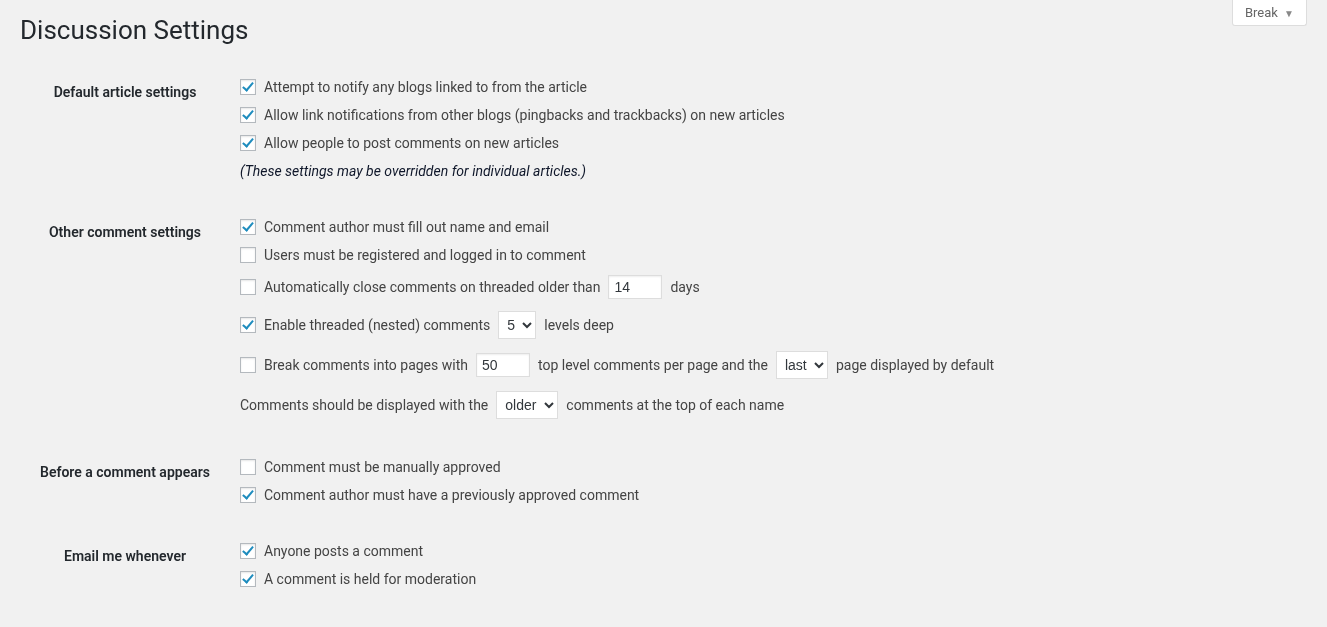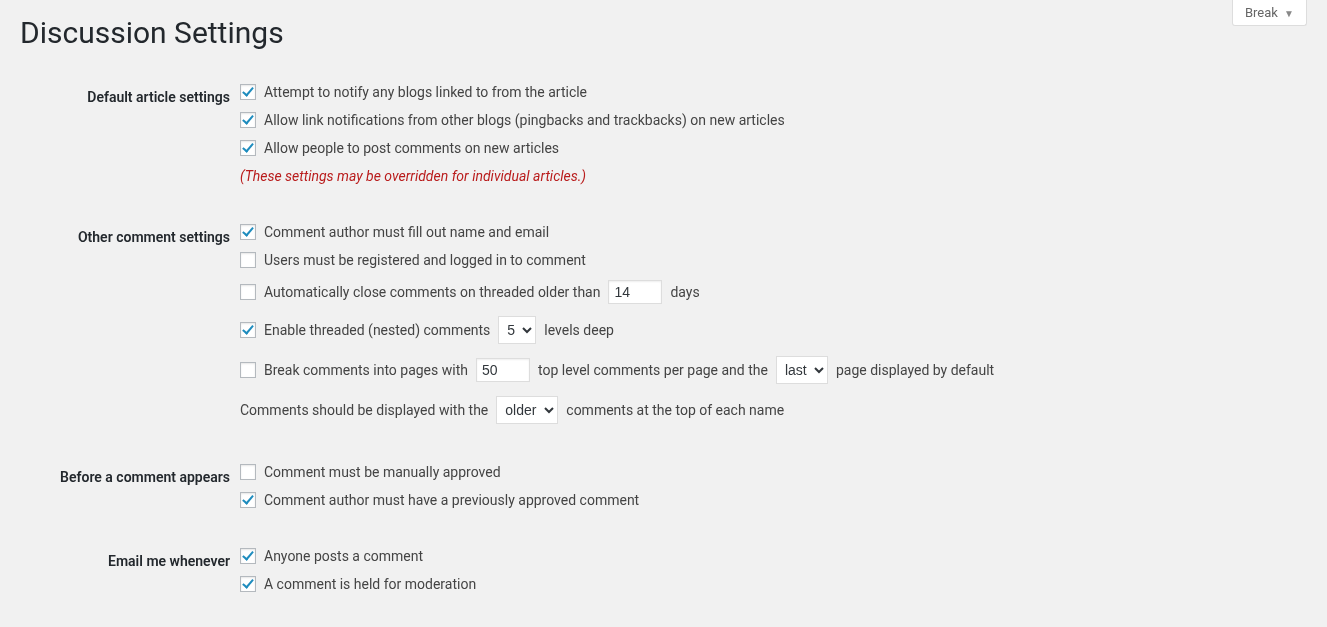--- a/index.html
+++ b/index.html
@@ -26,33 +26,33 @@
       cursor: pointer;
       border-bottom-left-radius: 3px;
       border-bottom-right-radius: 3px;
     }
     .help-tab .tri {
       font-size: 10px;
       margin-left: 3px;
       color: #888;
     }
     h1.page-title {
-      font-size: 30px;
+      font-size: 26px;
       font-weight: 400;
       color: #23282d;
       padding: 15px 0 4px;
       margin-bottom: 30px;
     }
     table.form-table {
       width: 100%;
       border-collapse: collapse;
     }
     table.form-table th {
       width: 220px;
-      text-align: right;
+      text-align: center;
       vertical-align: top;
       font-weight: 600;
       font-size: 14px;
       color: #23282d;
       padding: 5px 10px 20px 0;
     }
     table.form-table td {
       vertical-align: top;
       padding: 0 10px 40px 0;
     }
@@ -64,21 +64,21 @@
       gap: 13px 8px;
     }
     .field-row:last-child { margin-bottom: 0; }
     label, .inline-text {
       font-size: 14px;
       color: #444;
     }
     .note {
       font-size: 14px;
       font-style: italic;
-      color: #b91c1c;
+      color: #0f172a;
     }
     input[type="checkbox"].cbx {
       appearance: none;
       -webkit-appearance: none;
       width: 16px;
       height: 16px;
       border: 1px solid #b4b9be;
       background: #fff;
       cursor: pointer;
       position: relative;

